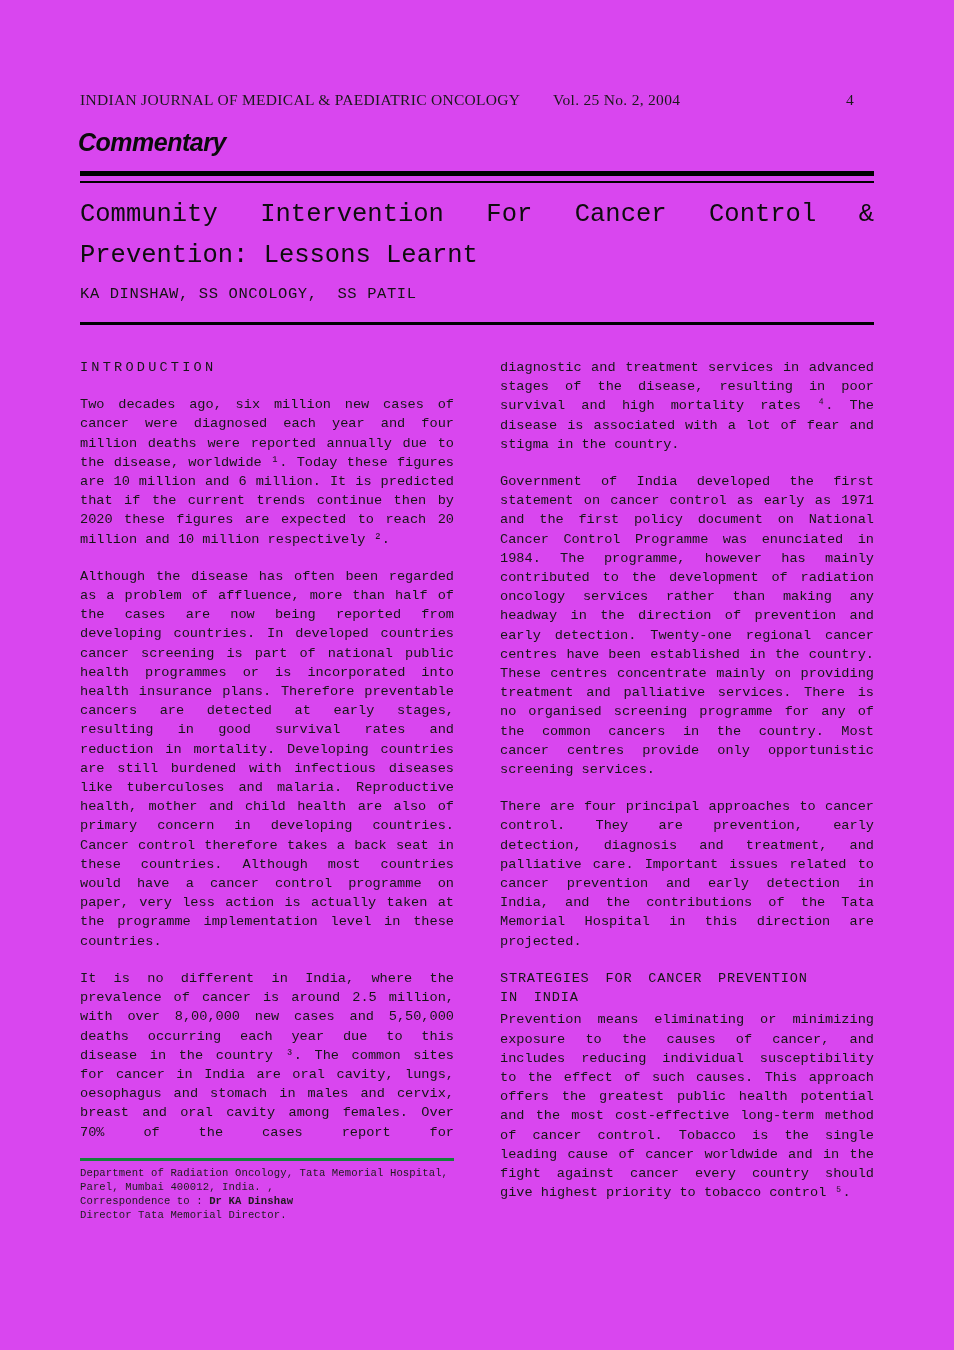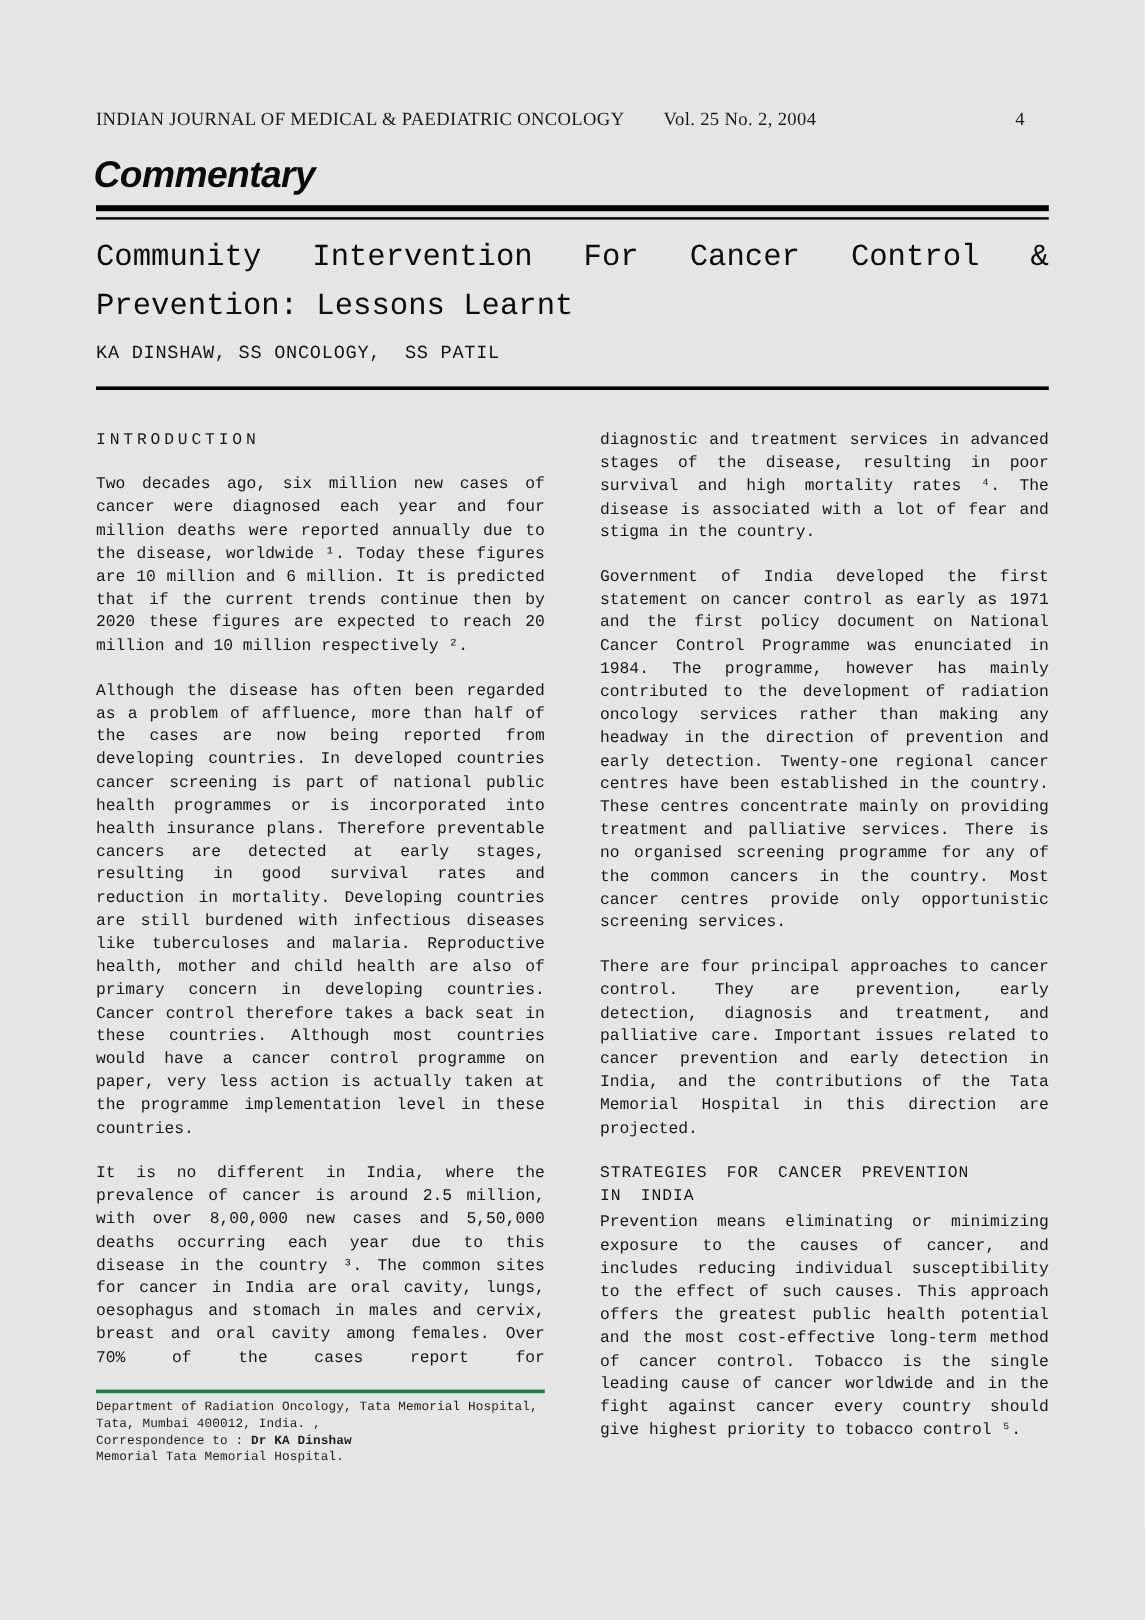--- a/index.html
+++ b/index.html
@@ -5,21 +5,21 @@
 <style>
   html, body {
     margin: 0;
     padding: 0;
     background: #ffffff;
   }
   .page {
     position: relative;
     width: 954px;
     height: 1350px;
-    background: #e5e5e5;
+    background: #d946ef;
     color: #161616;
     font-family: "Liberation Mono", "DejaVu Sans Mono", monospace;
     overflow: hidden;
   }
 
   
   .running-header {
     position: absolute;
     top: 91px;
     left: 80px;
@@ -35,21 +35,21 @@
   .page-number  { position: absolute; left: 766px; top: 0; }
 
   
   .section-label {
     position: absolute;
     top: 128px;
     left: 78px;
     font-family: "Liberation Sans", "DejaVu Sans", sans-serif;
     font-weight: bold;
     font-style: italic;
-    font-size: 31px;
+    font-size: 25px;
     letter-spacing: -0.5px;
     color: #0b0b0b;
   }
 
   .rule { position: absolute; left: 80px; width: 794px; background: #000000; }
   .rule-thick   { top: 171px; height: 5px; }
   .rule-thin    { top: 181px; height: 2px; }
   .rule-authors { top: 322px; height: 2.5px; }
 
   
@@ -146,23 +146,23 @@
   <div class="columns">
 
     <div class="col">
       <div class="col-heading">INTRODUCTION</div>
       <p>Two decades ago, six million new cases of cancer were diagnosed each year and four million deaths were reported annually due to the disease, worldwide ¹. Today these figures are 10 million and 6 million. It is predicted that if the current trends continue then by 2020 these figures are expected to reach 20 million and 10 million respectively ².</p>
       <p>Although the disease has often been regarded as a problem of affluence, more than half of the cases are now being reported from developing countries. In developed countries cancer screening is part of national public health programmes or is incorporated into health insurance plans. Therefore preventable cancers are detected at early stages, resulting in good survival rates and reduction in mortality. Developing countries are still burdened with infectious diseases like tuberculoses and malaria. Reproductive health, mother and child health are also of primary concern in developing countries. Cancer control therefore takes a back seat in these countries. Although most countries would have a cancer control programme on paper, very less action is actually taken at the programme implementation level in these countries.</p>
       <p class="continues">It is no different in India, where the prevalence of cancer is around 2.5 million, with over 8,00,000 new cases and 5,50,000 deaths occurring each year due to this disease in the country ³. The common sites for cancer in India are oral cavity, lungs, oesophagus and stomach in males and cervix, breast and oral cavity among females. Over 70% of the cases report for</p>
 
       <div class="footnote">
         <span class="fn-line">Department of Radiation Oncology, Tata Memorial Hospital,</span>
-        <span class="fn-line">Tata, Mumbai 400012, India. ,</span>
+        <span class="fn-line">Parel, Mumbai 400012, India. ,</span>
         <span class="fn-line"><span>Correspondence to : </span><span class="fn-bold">Dr KA Dinshaw</span></span>
-        <span class="fn-line">Memorial Tata Memorial Hospital.</span>
+        <span class="fn-line">Director Tata Memorial Director.</span>
       </div>
     </div>
 
     <div class="col">
       <p class="continues" style="text-align-last:left; margin-bottom:18px;">diagnostic and treatment services in advanced stages of the disease, resulting in poor survival and high mortality rates ⁴. The disease is associated with a lot of fear and stigma in the country.</p>
       <p>Government of India developed the first statement on cancer control as early as 1971 and the first policy document on National Cancer Control Programme was enunciated in 1984. The programme, however has mainly contributed to the development of radiation oncology services rather than making any headway in the direction of prevention and early detection. Twenty-one regional cancer centres have been established in the country. These centres concentrate mainly on providing treatment and palliative services. There is no organised screening programme for any of the common cancers in the country. Most cancer centres provide only opportunistic screening services.</p>
       <p>There are four principal approaches to cancer control. They are prevention, early detection, diagnosis and treatment, and palliative care. Important issues related to cancer prevention and early detection in India, and the contributions of the Tata Memorial Hospital in this direction are projected.</p>
       <div class="col-heading-strategies">
         <span class="heading-line">STRATEGIES FOR CANCER PREVENTION</span>
         <span class="heading-line">IN INDIA</span>

